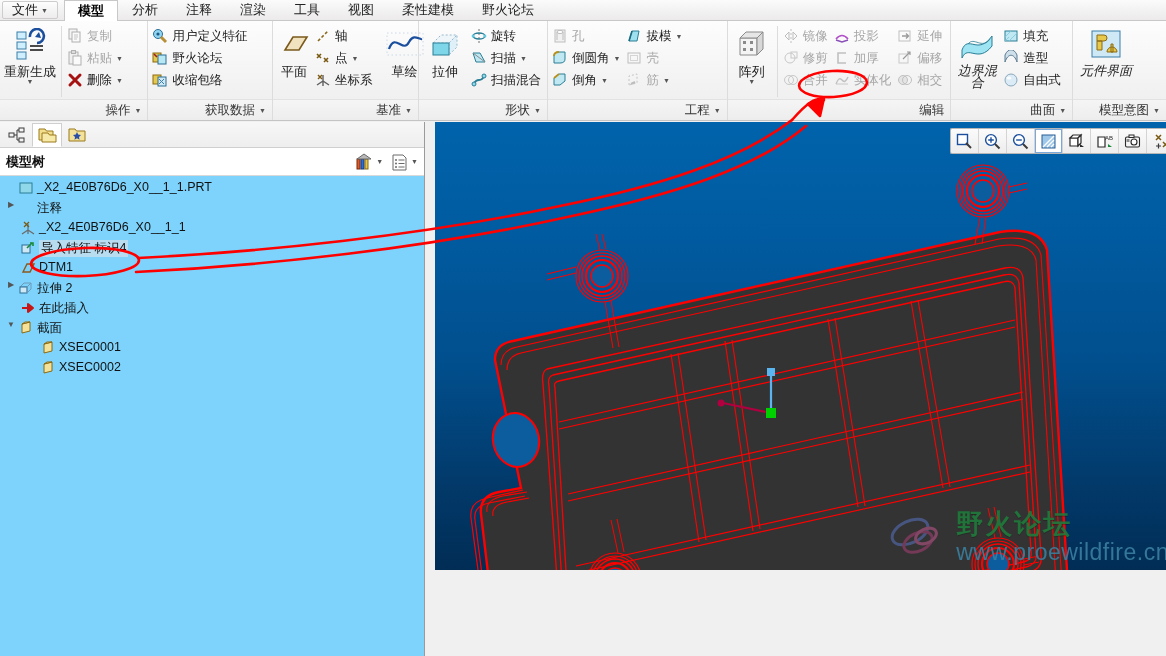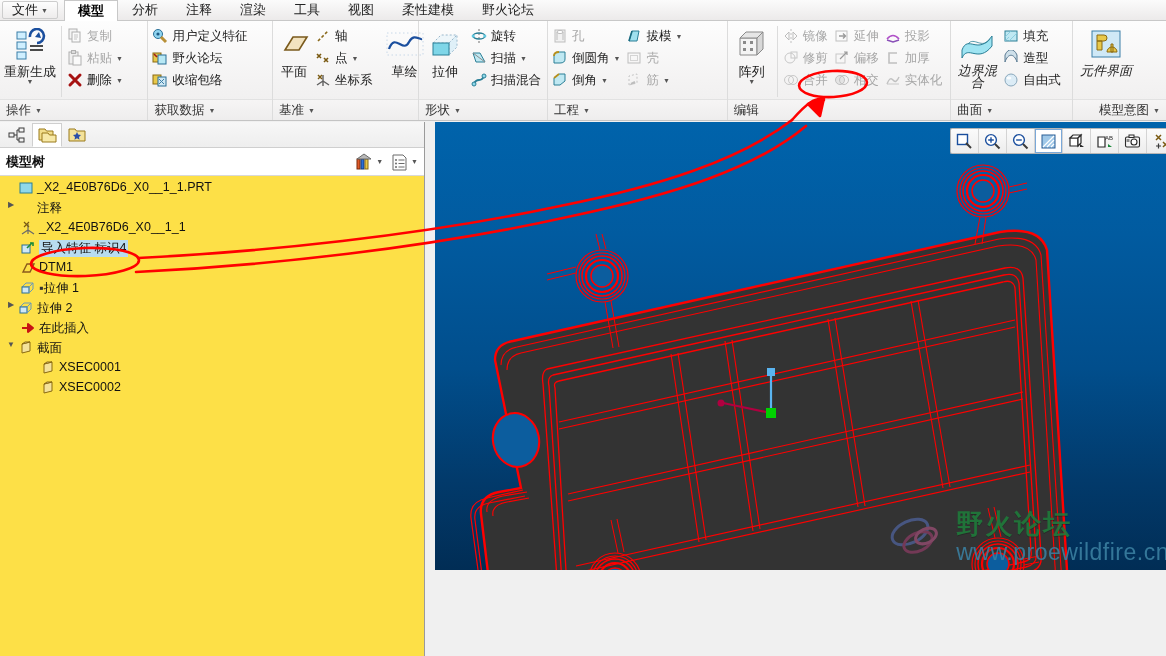--- a/index.html
+++ b/index.html
@@ -55,21 +55,21 @@
     display: flex; flex-direction: column;
     border-right: 1px solid #dcdcdc;
     position: relative;
   }
   .rgroup:last-child { border-right: none; gap: 21px; }
   .rbody { flex: 1; display: flex; align-items: flex-start; padding: 3px 2px 0 2px; }
   .rlabel {
     height: 21px; line-height: 21px; text-align: center;
     font-size: 12.5px; color: #333; border-top: 1px solid #e2e2e2;
     background: linear-gradient(#f6f5f5,#eeeded);
-    display: flex; align-items: center; justify-content: flex-start; gap: 4px;
+    display: flex; align-items: center; justify-content: flex-end; gap: 4px;
     white-space: nowrap; padding: 0 6px;
   }
 
   
   .bigbtn {
     display: flex; flex-direction: column; align-items: center; justify-content: flex-start;
     width: 56px; padding: 2px 2px 0 2px; cursor: default;
   }
   .bigbtn .bigico { height: 38px; display: flex; align-items: center; justify-content: center; }
   .bigbtn .biglbl { font-size: 13px; color: #1c1c1c; text-align: center; line-height: 13px; margin-top: 1px; }
@@ -84,21 +84,21 @@
   }
   .sbtn.disabled { color: #a7a7a7; }
   .sbtn .lbl { line-height: 1; }
   .ico { width: 16px; height: 16px; display: inline-block; position: relative; flex: 0 0 16px; }
 
   .divider { width:1px; background:#dcdcdc; align-self: stretch; margin: 2px 3px 2px 3px; }
 
   
   .leftpanel {
     position: absolute; left: 0; top: 122px; width: 425px; height: 534px;
-    background: #fde047; border-right: 1px solid #9a9a9a;
+    background: #7dd3fc; border-right: 1px solid #9a9a9a;
   }
   .treetabs {
     height: 26px; display: flex; align-items: flex-end; gap: 0px;
     background: linear-gradient(#f7f7f7,#eeeeee);
     border-bottom: 1px solid #cfcfcf; padding-left: 2px;
   }
   .ttab {
     width: 30px; height: 24px; display:flex; align-items:center; justify-content:center;
     border: 1px solid transparent; cursor: default;
   }
@@ -512,20 +512,48 @@
                 <circle cx="10" cy="8" r="4.5" fill="none" stroke="#c8c8c8"></circle>
               </svg>
             </span>
             <span class="lbl">合并</span>
           </div>
         </div>
         <div class="scol">
           <div class="sbtn disabled">
             <span class="ico">
               <svg width="16" height="16" viewBox="0 0 16 16">
+                <path d="M2 11 Q8 4 14 11" fill="none" stroke="#b050c8" stroke-width="1.6"></path>
+                <path d="M2 12 L8 14 L14 12" fill="none" stroke="#8a50b8" stroke-width="1.4"></path>
+              </svg>
+            </span>
+            <span class="lbl">投影</span>
+          </div>
+          <div class="sbtn disabled">
+            <span class="ico">
+              <svg width="16" height="16" viewBox="0 0 16 16">
+                <path d="M12 3 H4 V13 H12" fill="none" stroke="#c0c0c0" stroke-width="1.6"></path>
+              </svg>
+            </span>
+            <span class="lbl">加厚</span>
+          </div>
+          <div class="sbtn disabled">
+            <span class="ico">
+              <svg width="16" height="16" viewBox="0 0 16 16">
+                <path d="M2 12 Q5 4 8 8 Q11 12 14 5" fill="none" stroke="#c0c0c0" stroke-width="1.4"></path>
+                <path d="M2 12 h12" stroke="#c8c8c8"></path>
+              </svg>
+            </span>
+            <span class="lbl">实体化</span>
+          </div>
+        </div>
+        <div class="scol">
+          <div class="sbtn disabled">
+            <span class="ico">
+              <svg width="16" height="16" viewBox="0 0 16 16">
                 <rect x="2" y="3" width="11" height="10" fill="none" stroke="#c0c0c0"></rect>
                 <path d="M5 8 h6 M9 5.5 l2.5 2.5 l-2.5 2.5" fill="none" stroke="#9a9a9a" stroke-width="1.4"></path>
               </svg>
             </span>
             <span class="lbl">延伸</span>
           </div>
           <div class="sbtn disabled">
             <span class="ico">
               <svg width="16" height="16" viewBox="0 0 16 16">
                 <rect x="2" y="4" width="9" height="9" fill="none" stroke="#c8c8c8"></rect>
@@ -535,48 +563,20 @@
             <span class="lbl">偏移</span>
           </div>
           <div class="sbtn disabled">
             <span class="ico">
               <svg width="16" height="16" viewBox="0 0 16 16">
                 <circle cx="6" cy="8" r="4.5" fill="#e4e4e4" stroke="#c0c0c0"></circle>
                 <circle cx="10" cy="8" r="4.5" fill="none" stroke="#c0c0c0"></circle>
               </svg>
             </span>
             <span class="lbl">相交</span>
-          </div>
-        </div>
-        <div class="scol">
-          <div class="sbtn disabled">
-            <span class="ico">
-              <svg width="16" height="16" viewBox="0 0 16 16">
-                <path d="M2 11 Q8 4 14 11" fill="none" stroke="#b050c8" stroke-width="1.6"></path>
-                <path d="M2 12 L8 14 L14 12" fill="none" stroke="#8a50b8" stroke-width="1.4"></path>
-              </svg>
-            </span>
-            <span class="lbl">投影</span>
-          </div>
-          <div class="sbtn disabled">
-            <span class="ico">
-              <svg width="16" height="16" viewBox="0 0 16 16">
-                <path d="M12 3 H4 V13 H12" fill="none" stroke="#c0c0c0" stroke-width="1.6"></path>
-              </svg>
-            </span>
-            <span class="lbl">加厚</span>
-          </div>
-          <div class="sbtn disabled">
-            <span class="ico">
-              <svg width="16" height="16" viewBox="0 0 16 16">
-                <path d="M2 12 Q5 4 8 8 Q11 12 14 5" fill="none" stroke="#c0c0c0" stroke-width="1.4"></path>
-                <path d="M2 12 h12" stroke="#c8c8c8"></path>
-              </svg>
-            </span>
-            <span class="lbl">实体化</span>
           </div>
         </div>
       </div>
       <div class="rlabel">
         <span>编辑</span>
       </div>
     </div>
 
     <div class="rgroup" style="width:128px">
       <div class="rbody">
@@ -743,30 +743,20 @@
 
       <div class="trow" style="padding-left:18px">
         <span class="ico">
           <svg width="16" height="16" viewBox="0 0 16 16">
             <polygon points="3,12 7,4 14,4 10,12" fill="none" stroke="#8a5a1c" stroke-width="1.4"></polygon>
           </svg>
         </span>
         <span class="lbl">DTM1</span>
       </div>
 
-      <div class="trow" style="padding-left:18px">
-        <span class="ico">
-          <svg width="16" height="16" viewBox="0 0 16 16">
-            <polygon points="2,7 6,3 13,3 9,7" fill="none" stroke="#6a9ab8"></polygon>
-            <rect x="2" y="7" width="7" height="6" fill="#cfe8f6" stroke="#2a6f96"></rect>
-            <path d="M9 7 l4 -4 v6 l-4 4 z" fill="none" stroke="#6a9ab8"></path>
-          </svg>
-        </span>
-        <span class="lbl"><span style="color:#333">▪</span><span>拉伸 1</span></span>
-      </div>
 
       <div class="trow" style="padding-left:2px">
         <span class="exp">▶</span>
         <span class="ico">
           <svg width="16" height="16" viewBox="0 0 16 16">
             <polygon points="2,7 6,3 13,3 9,7" fill="none" stroke="#6a9ab8"></polygon>
             <rect x="2" y="7" width="7" height="6" fill="#cfe8f6" stroke="#2a6f96"></rect>
             <path d="M9 7 l4 -4 v6 l-4 4 z" fill="none" stroke="#6a9ab8"></path>
           </svg>
         </span>

